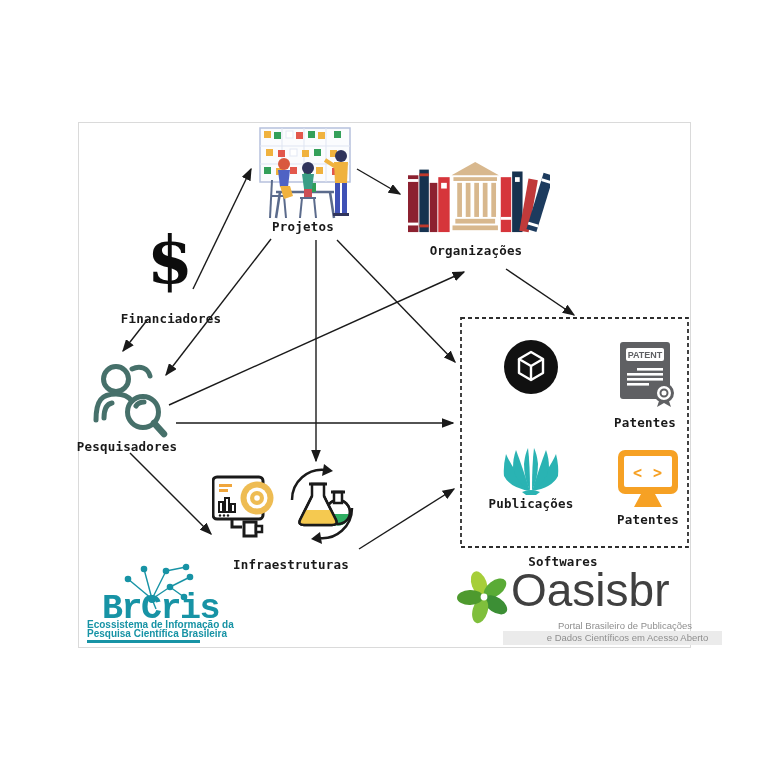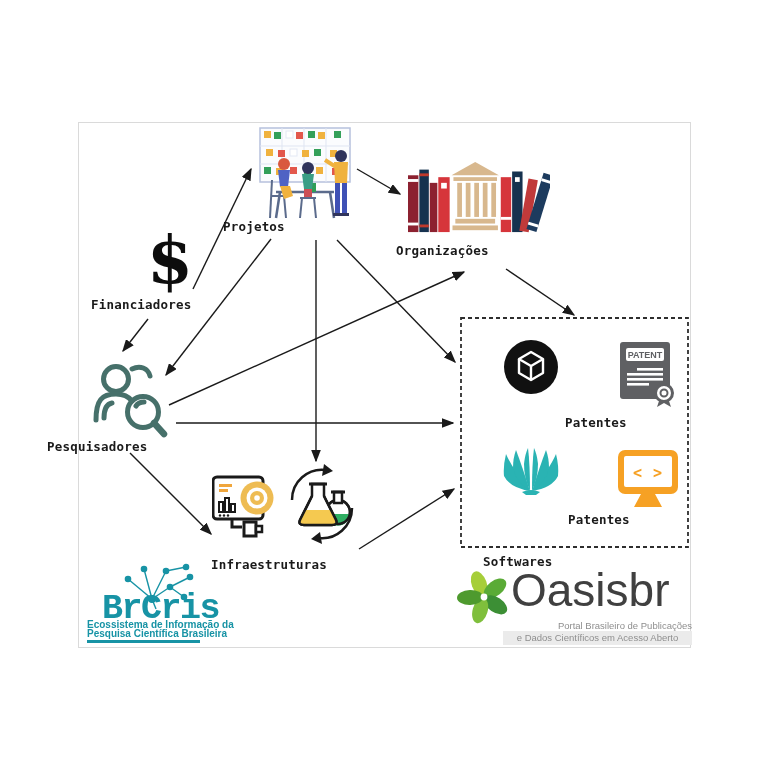--- a/index.html
+++ b/index.html
@@ -6,21 +6,21 @@
   body{
     width:768px;height:768px;position:relative;background:#ffffff;
     font-family:"DejaVu Sans Mono", monospace;overflow:hidden;
   }
   .card{
     position:absolute;left:78px;top:122px;width:613px;height:526px;
     background:#ffffff;border:1px solid #dadada;box-sizing:border-box;
   }
   .abs{position:absolute;}
   .node-label{
-    position:absolute;width:160px;
+    position:absolute;width:160px;text-align:center;
     font-family:"DejaVu Sans Mono", monospace;font-weight:bold;
     font-size:12.5px;letter-spacing:0.2px;color:#1a1a1a;white-space:nowrap;
     line-height:20px;
   }
   .dollar{
     position:absolute;left:140px;top:222px;width:60px;height:76px;
     font-family:"DejaVu Serif", serif;font-weight:bold;font-size:66px;
     color:#0d0d0d;text-align:center;line-height:76px;
   }
   .arrows{position:absolute;left:0;top:0;}
@@ -44,21 +44,21 @@
   }
   .oasisbr-tag1{
     position:absolute;left:512px;top:620px;width:180px;
     font-family:"Liberation Sans", sans-serif;font-size:9.5px;
     color:#8e8e8e;white-space:nowrap;text-align:right;
   }
   .oasisbr-tag2{
     position:absolute;left:503px;top:631px;width:189px;height:14px;
     background:#ebebeb;font-family:"Liberation Sans", sans-serif;
     font-size:9.5px;color:#8e8e8e;white-space:nowrap;
-    text-align:center;line-height:13px;
+    text-align:center;line-height:13px;padding-left:30px;
   }
 </style>
 </head>
 <body>
 
 <div class="card"></div>
 
 <svg class="arrows" width="768" height="768" viewBox="0 0 768 768">
   <defs>
     <marker id="ah" markerWidth="9" markerHeight="7" refX="8" refY="3.5" orient="auto">
@@ -173,21 +173,21 @@
     </g>
   <g transform="rotate(17 140 48)">
     <rect x="133" y="14" width="11" height="62" fill="#1d3b5e"></rect>
     <rect x="133" y="20" width="11" height="3" fill="#ffffff"></rect>
       <rect x="133" y="68" width="11" height="3" fill="#ffffff"></rect>
   </g>
 </svg>
 <div class="node-label" style="left:396px;top:241px">Organizações</div>
 
 <div class="dollar">$</div>
-<div class="node-label" style="left:91px;top:295px">Financiadores</div>
+<div class="node-label" style="left:91px;top:309px">Financiadores</div>
 
 <svg class="abs" style="left:92px;top:360px" width="76" height="84" viewBox="0 0 76 84">
   <g fill="none" stroke="#46706a" stroke-width="5" stroke-linecap="round">
     <circle cx="24" cy="19" r="12.5"></circle>
     <path d="M4,60 C4,40 10,34 24,34 C32,34 37,37 40,41"></path>
     <path d="M12,58 C12,48 15,44 20,43"></path>
     <path d="M40,9 C48,5 56,8 58,16"></path>
     <circle cx="51" cy="52" r="15.5"></circle>
     <path d="M44,46 C46,43 49,42 52,42"></path>
     <line x1="62" y1="63" x2="72" y2="74" stroke-width="6.5"></line>
@@ -262,20 +262,21 @@
     <path d="M30,45 Q10,42 4,30 Q3,20 6,8 Q12,22 30,45 Z"></path>
     <path d="M30,45 Q16,36 13,22 Q13,12 16,4 Q22,20 30,45 Z"></path>
     <path d="M30,45 Q24,32 24,18 Q25,8 28,2 Q30,18 30,45 Z"></path>
     <path d="M32,45 Q52,42 58,30 Q59,20 56,8 Q50,22 32,45 Z"></path>
     <path d="M32,45 Q46,36 49,22 Q49,12 46,4 Q40,20 32,45 Z"></path>
     <path d="M32,45 Q38,32 38,18 Q37,8 34,2 Q32,18 32,45 Z"></path>
     <path d="M22,46 Q31,42 40,46 L36,49 L26,49 Z"></path>
   </g>
 </svg>
 <div class="node-label" style="left:451px;top:494px">
+  <div>Publicações</div>
 </div>
 
 <svg class="abs" style="left:617px;top:449px" width="62" height="62" viewBox="0 0 62 62">
   <rect x="1" y="1" width="60" height="44" rx="7" fill="#f6a124"></rect>
   <rect x="7" y="7" width="48" height="31" rx="2" fill="#ffffff"></rect>
   <text x="31" y="28.5" text-anchor="middle" font-family="DejaVu Sans Mono, monospace" font-size="15" font-weight="bold" fill="#f6a124" letter-spacing="1">&lt; &gt;</text>
   <polygon points="24,45 38,45 45,58 17,58" fill="#f6a124"></polygon>
 </svg>
 <div class="node-label" style="left:568px;top:510px">Patentes</div>
 

